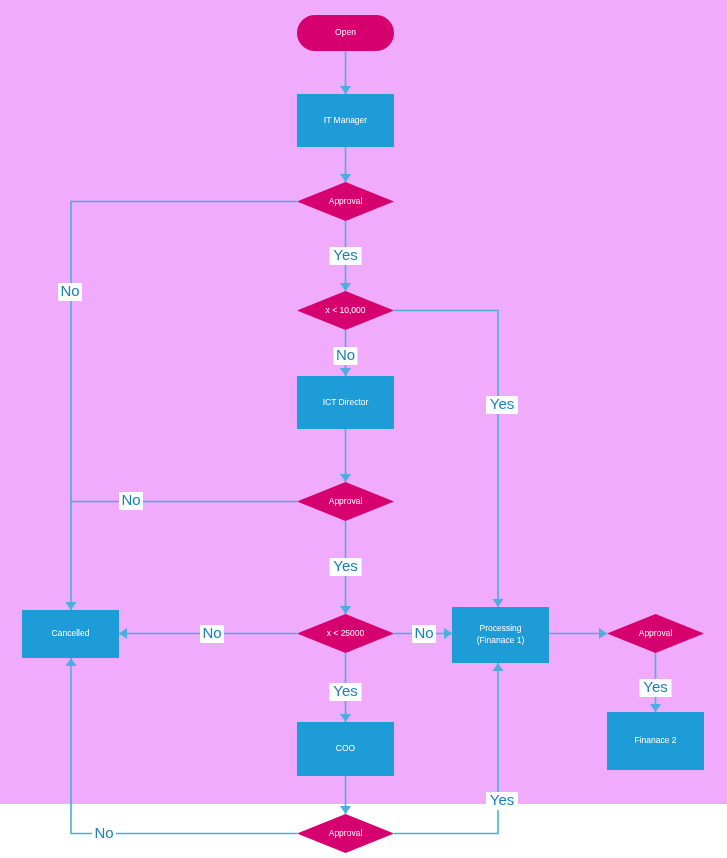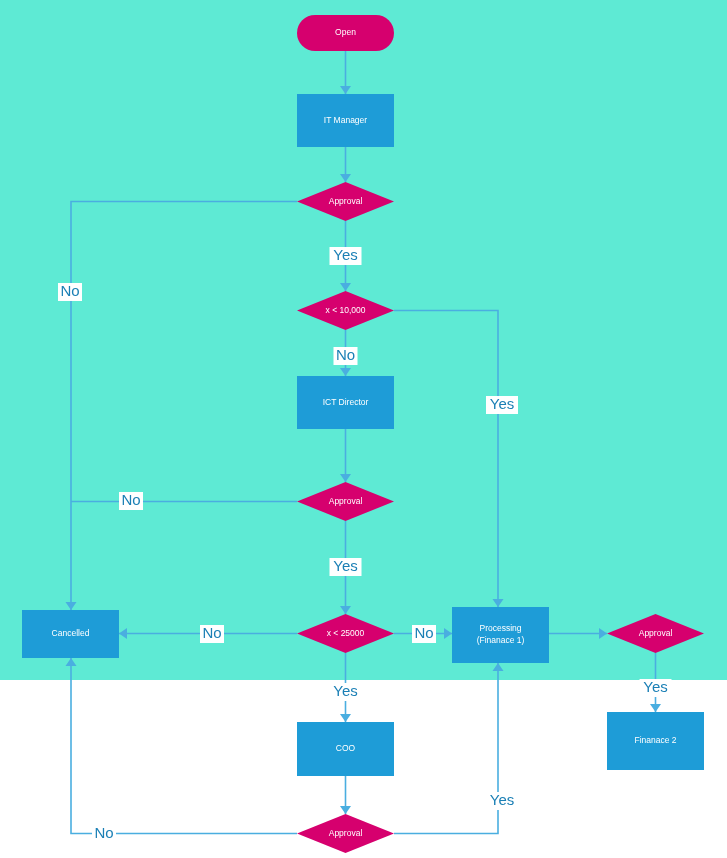--- a/index.html
+++ b/index.html
@@ -10,22 +10,22 @@
   }
   body {
     width: 727px;
     height: 858px;
     font-family: "Liberation Sans", sans-serif;
     overflow: hidden;
   }
   #flowchart-canvas {
     position: relative;
     width: 727px;
-    height: 680px;
-    background: #5eead4;
+    height: 804px;
+    background: #f0abfc;
   }
   svg#flow-svg {
     position: absolute;
     top: 0;
     left: 0;
     width: 727px;
     height: 858px;
     display: block;
   }
   .node-label {

